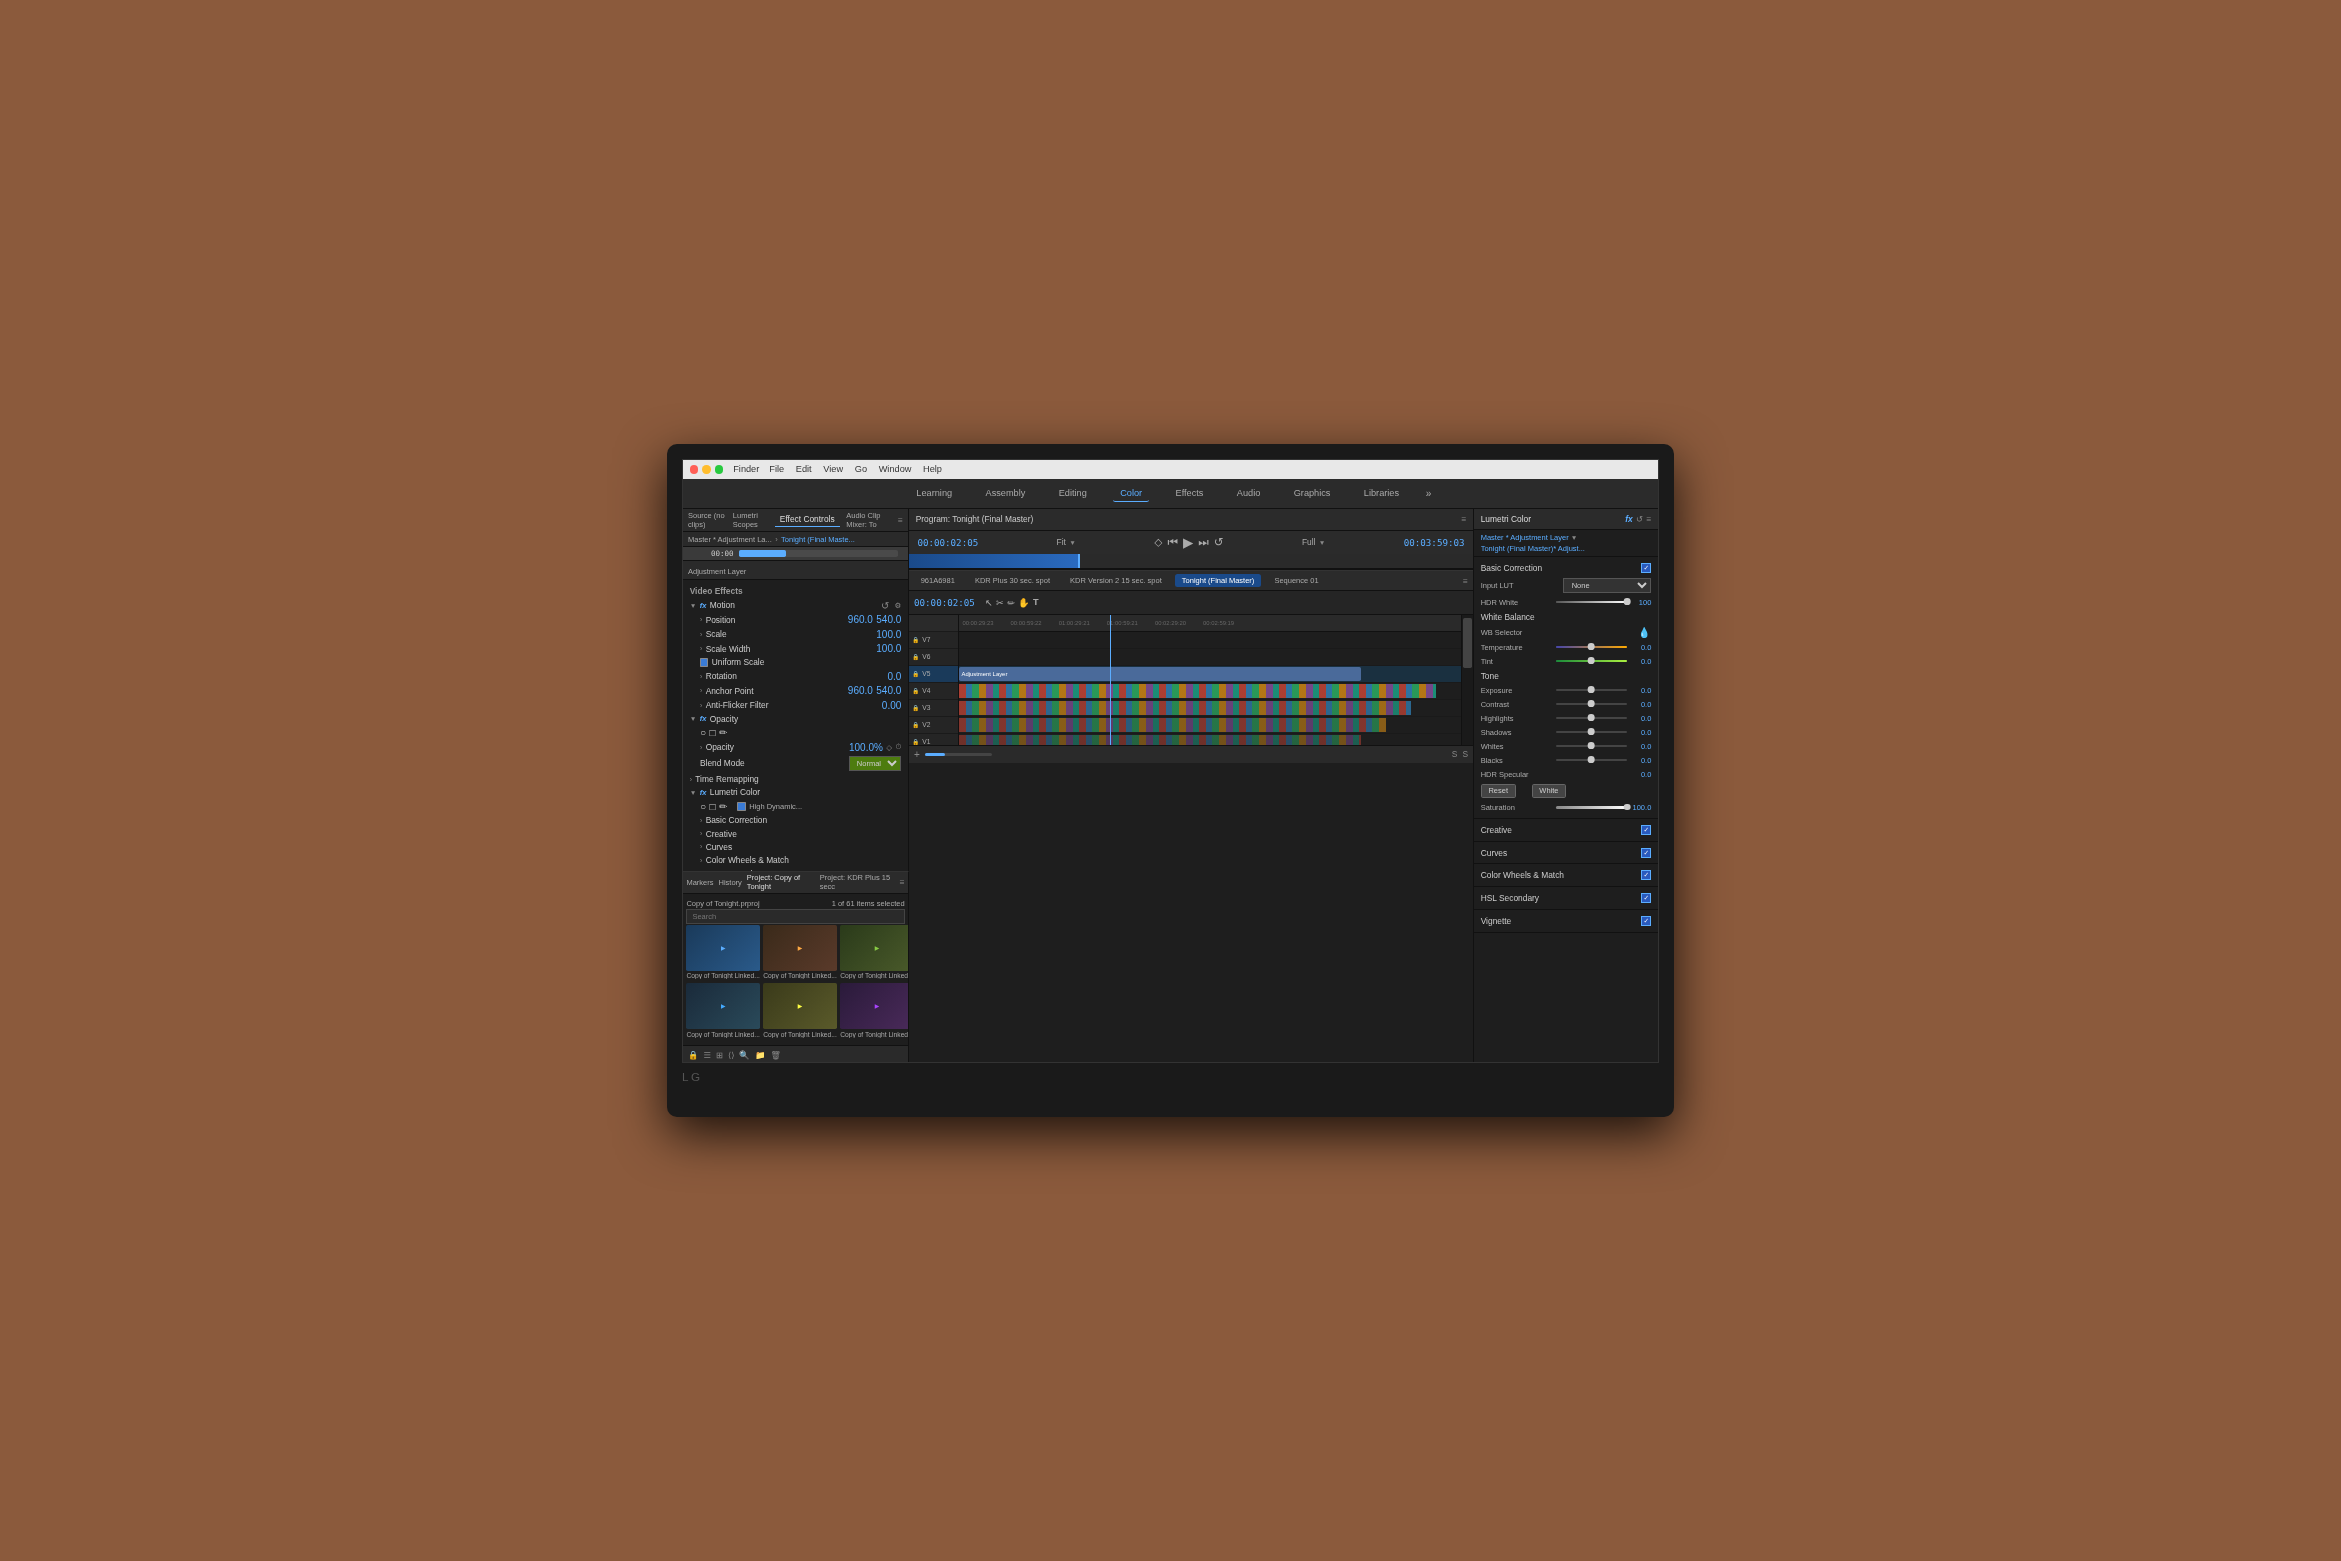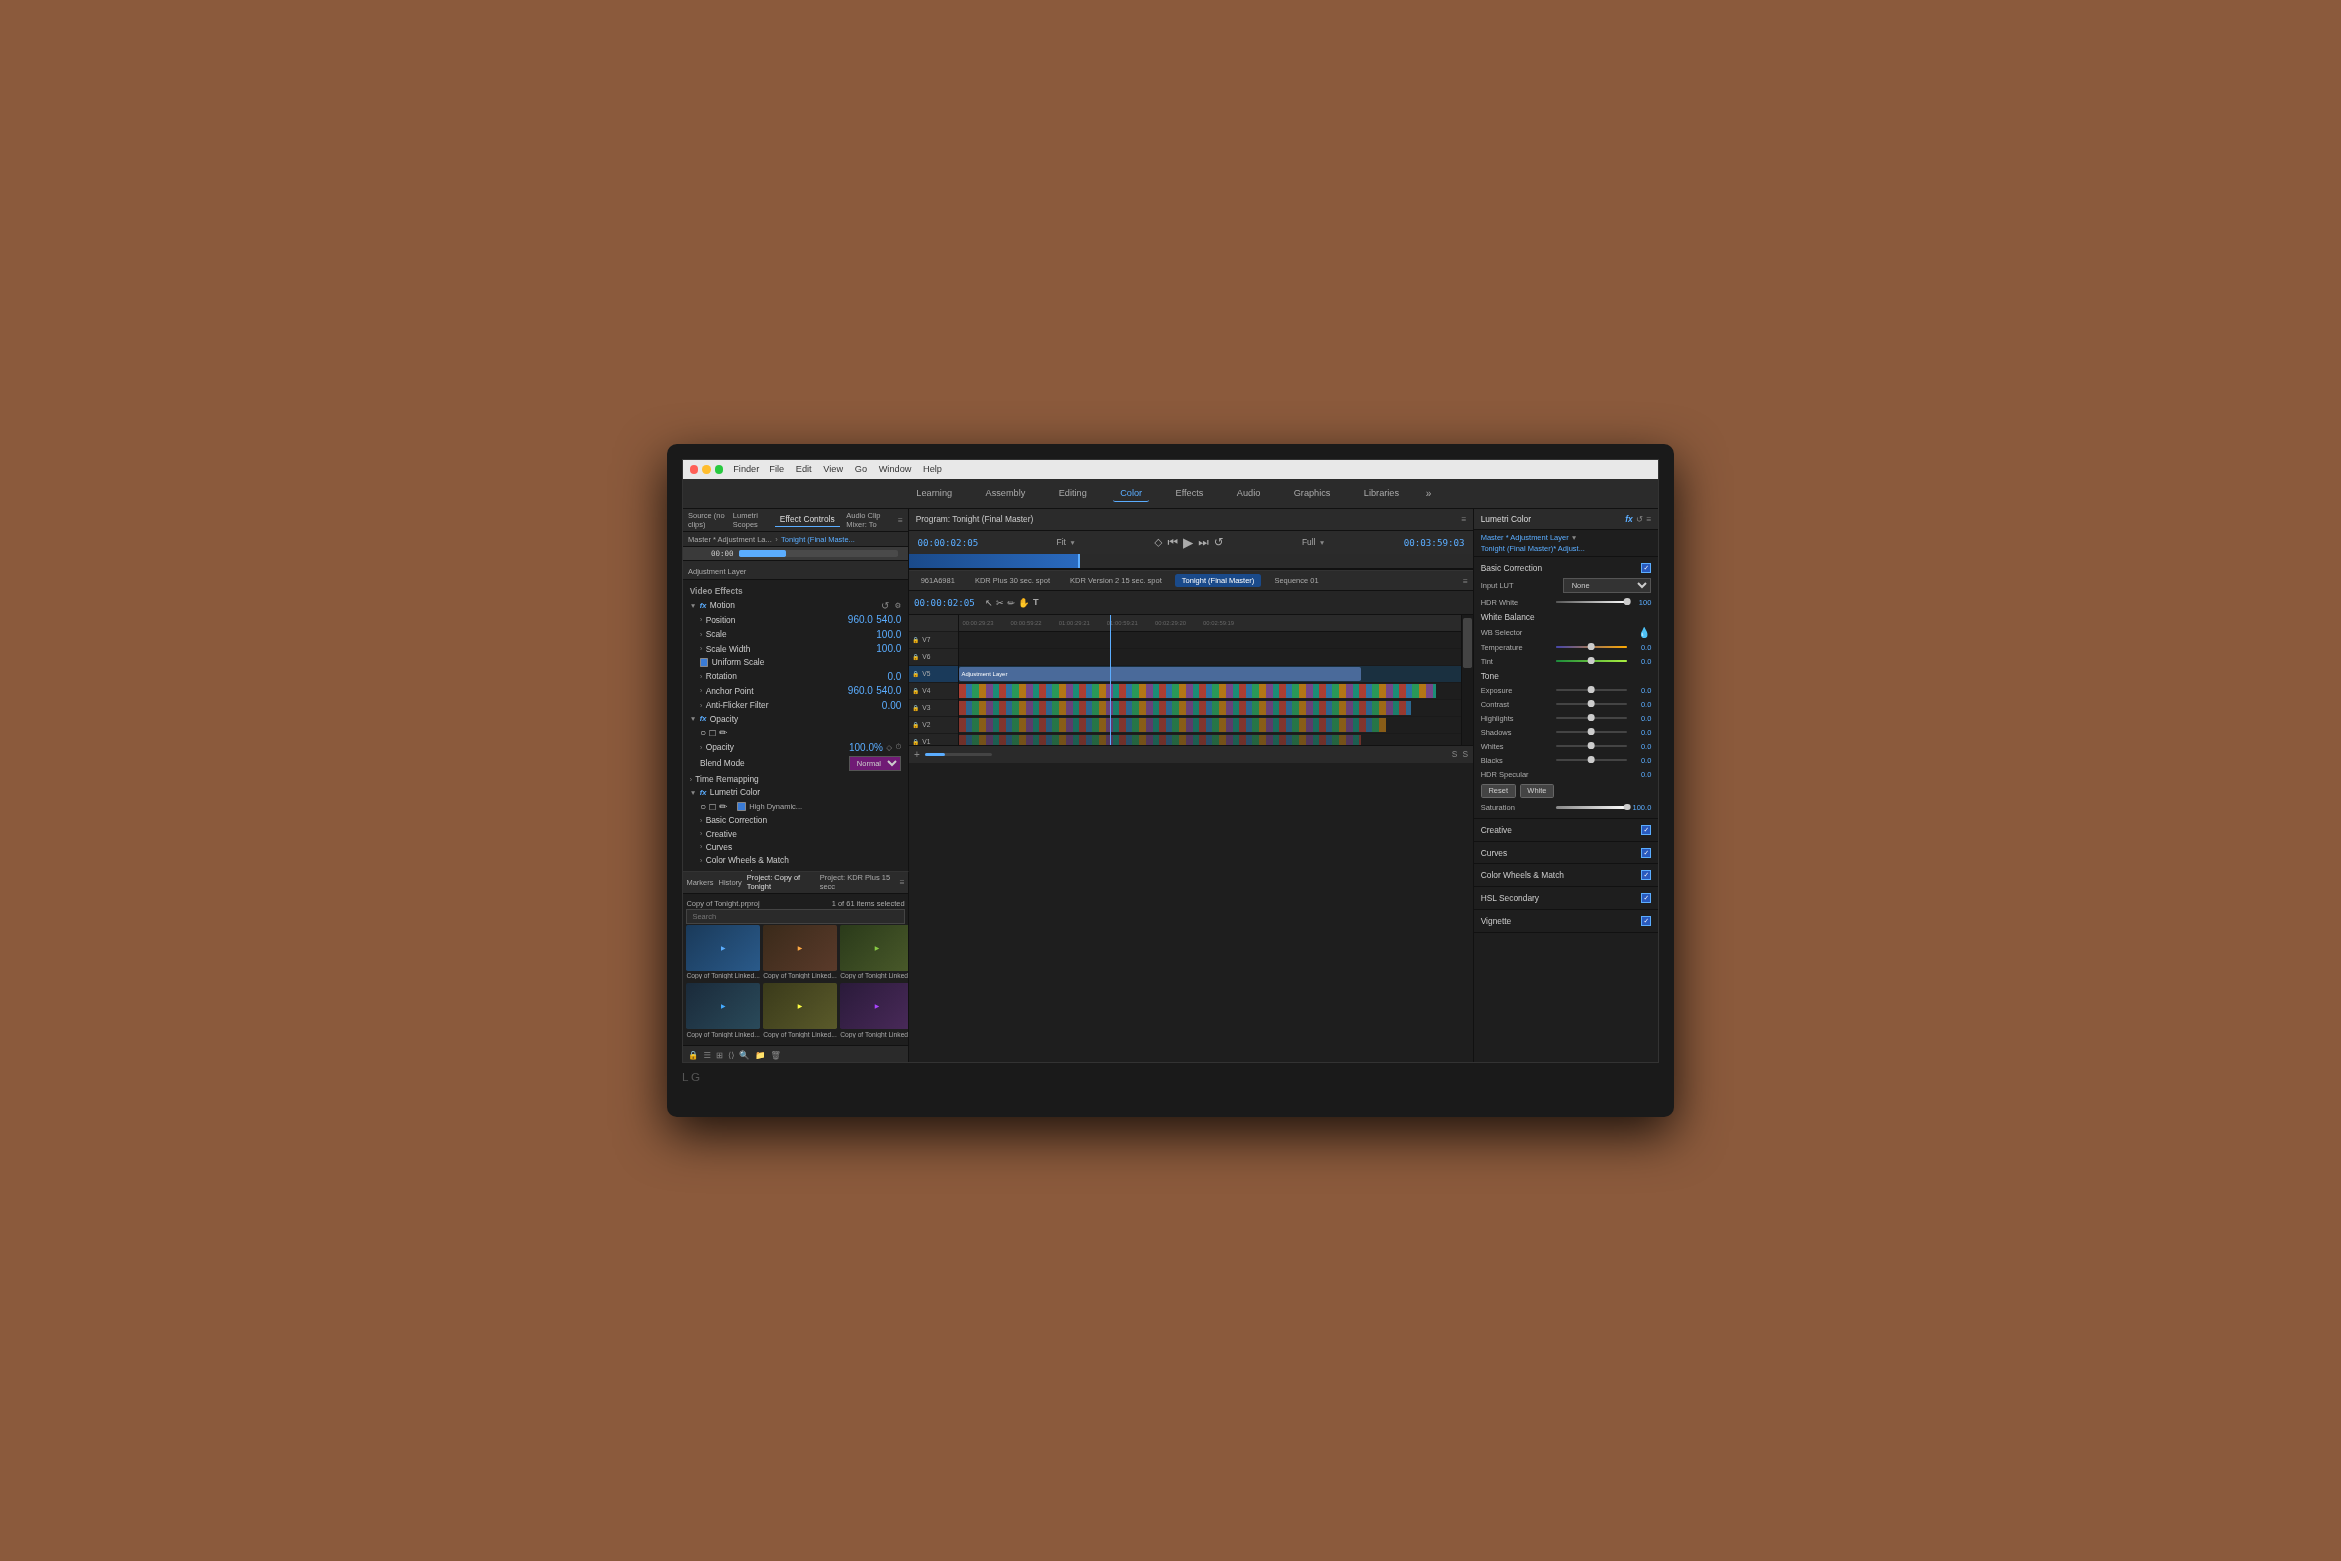--- a/index.html
+++ b/index.html
@@ -125,21 +125,21 @@
     .ec-indent { padding-left: 17px; }
     .toggle-arrow { font-size: 6.7px; color: #888; cursor: pointer; }
     .checkbox-small {
       width: 8.4px; height: 8.4px;
       border: 0.8px solid #888;
       background: #3a7bd5;
       display: inline-block;
       border-radius: 0.8px;
     }
     .blend-select {
-      background: #701a75;
+      background: #4d7c0f;
       border: 0.8px solid #555;
       color: #ccc;
       font-size: 7.5px;
       padding: 0.8px 2.5px;
     }
     .project-tabs {
       background: #2b2b2b;
       display: flex;
       align-items: center;
       height: 22px;
@@ -459,21 +459,21 @@
     .lumetri-dropdown {
       background: #333;
       border: 0.8px solid #555;
       color: #ccc;
       font-size: 7.5px;
       padding: 0.8px 3.4px;
       flex: 1;
     }
     .lumetri-buttons {
       display: flex;
-      gap: 4px;
+      gap: 16px;
       padding: 2.5px 6.7px;
     }
     .lumetri-btn {
       background: #444;
       border: 0.8px solid #666;
       color: #ccc;
       font-size: 7.5px;
       padding: 1.7px 6.7px;
       cursor: pointer;
       border-radius: 1.7px;

